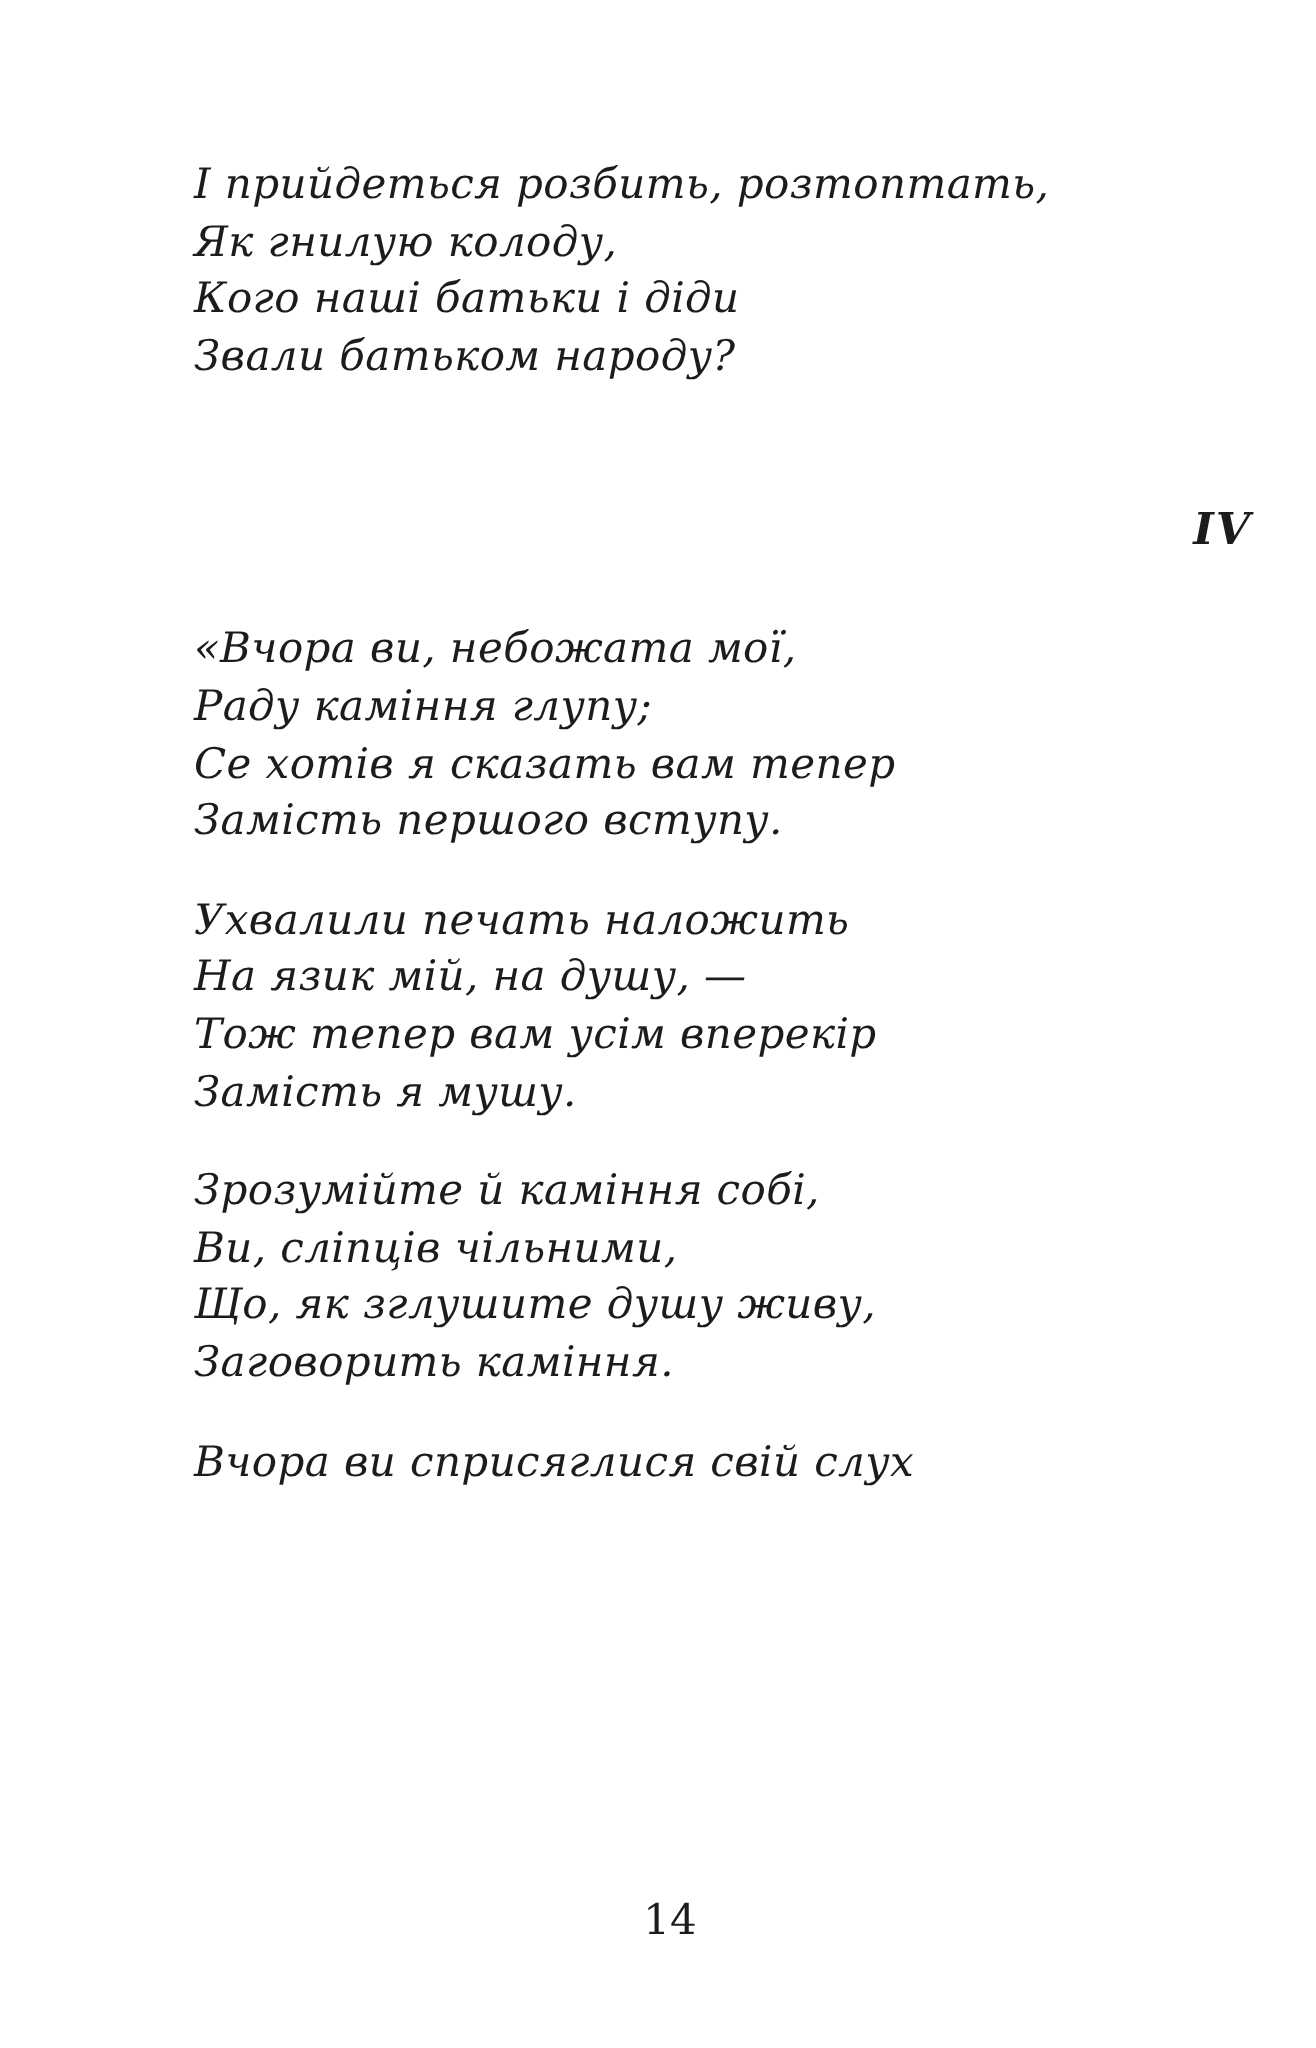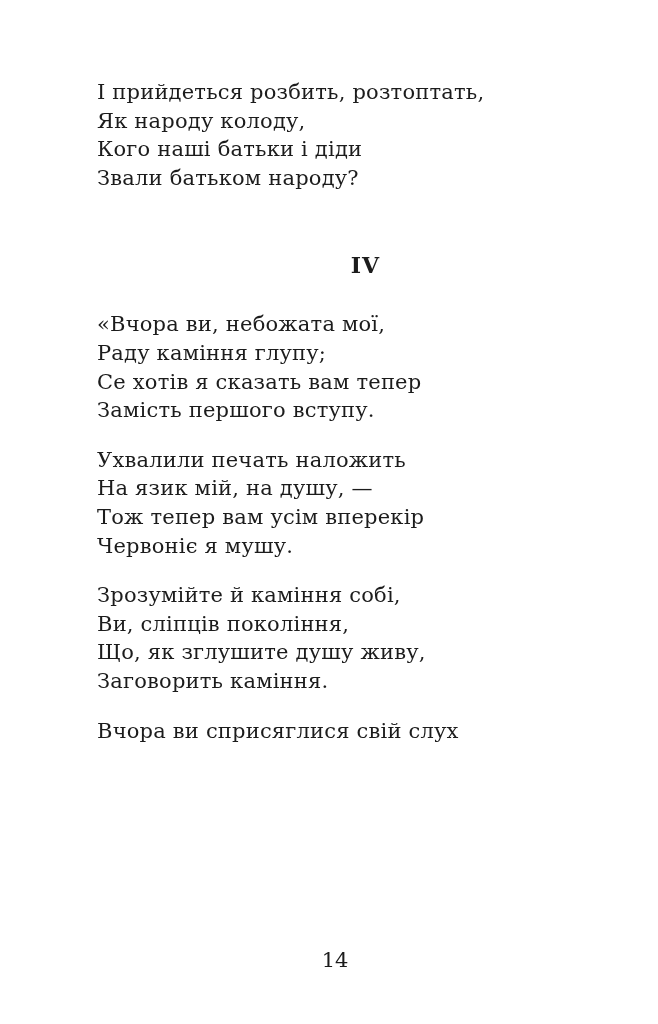--- a/index.html
+++ b/index.html
@@ -17,31 +17,32 @@
     overflow: hidden;
   }
   .poem {
     position: absolute;
     top: 78px;
     left: 97px;
     right: 40px;
     font-size: 21px;
     line-height: 28.6px;
     letter-spacing: 0.2px;
+    font-style: italic;
   }
   .stanza {
     margin: 0 0 21px 0;
   }
   .line {
     white-space: nowrap;
   }
   .section-heading {
     display: block;
     margin: 58px 0 30px 0;
-    text-align: center;
+    text-align: right;
     font-weight: bold;
     font-size: 22px;
     line-height: 30px;
     letter-spacing: 1px;
     
     transform: translateX(8px);
   }
   .page-number {
     position: absolute;
     top: 946px;
@@ -54,45 +55,45 @@
   }
 </style>
 </head>
 <body>
 
 <div class="book-page">
   <div class="poem">
 
     <div class="stanza">
       <div class="line">І прийдеться розбить, розтоптать,</div>
-      <div class="line">Як народу колоду,</div>
+      <div class="line">Як гнилую колоду,</div>
       <div class="line">Кого наші батьки і діди</div>
       <div class="line">Звали батьком народу?</div>
     </div>
 
 
     <div class="section-heading">IV</div>
 
     <div class="stanza">
       <div class="line">«Вчора ви, небожата мої,</div>
       <div class="line">Раду каміння глупу;</div>
       <div class="line">Се хотів я сказать вам тепер</div>
       <div class="line">Замість першого вступу.</div>
     </div>
 
     <div class="stanza">
       <div class="line">Ухвалили печать наложить</div>
       <div class="line">На язик мій, на душу, —</div>
       <div class="line">Тож тепер вам усім вперекір</div>
-      <div class="line">Червоніє я мушу.</div>
+      <div class="line">Замість я мушу.</div>
     </div>
 
     <div class="stanza">
       <div class="line">Зрозумійте й каміння собі,</div>
-      <div class="line">Ви, сліпців покоління,</div>
+      <div class="line">Ви, сліпців чільними,</div>
       <div class="line">Що, як зглушите душу живу,</div>
       <div class="line">Заговорить каміння.</div>
     </div>
 
     <div class="stanza">
       <div class="line">Вчора ви сприсяглися свій слух</div>
     </div>
 
   </div>
 

